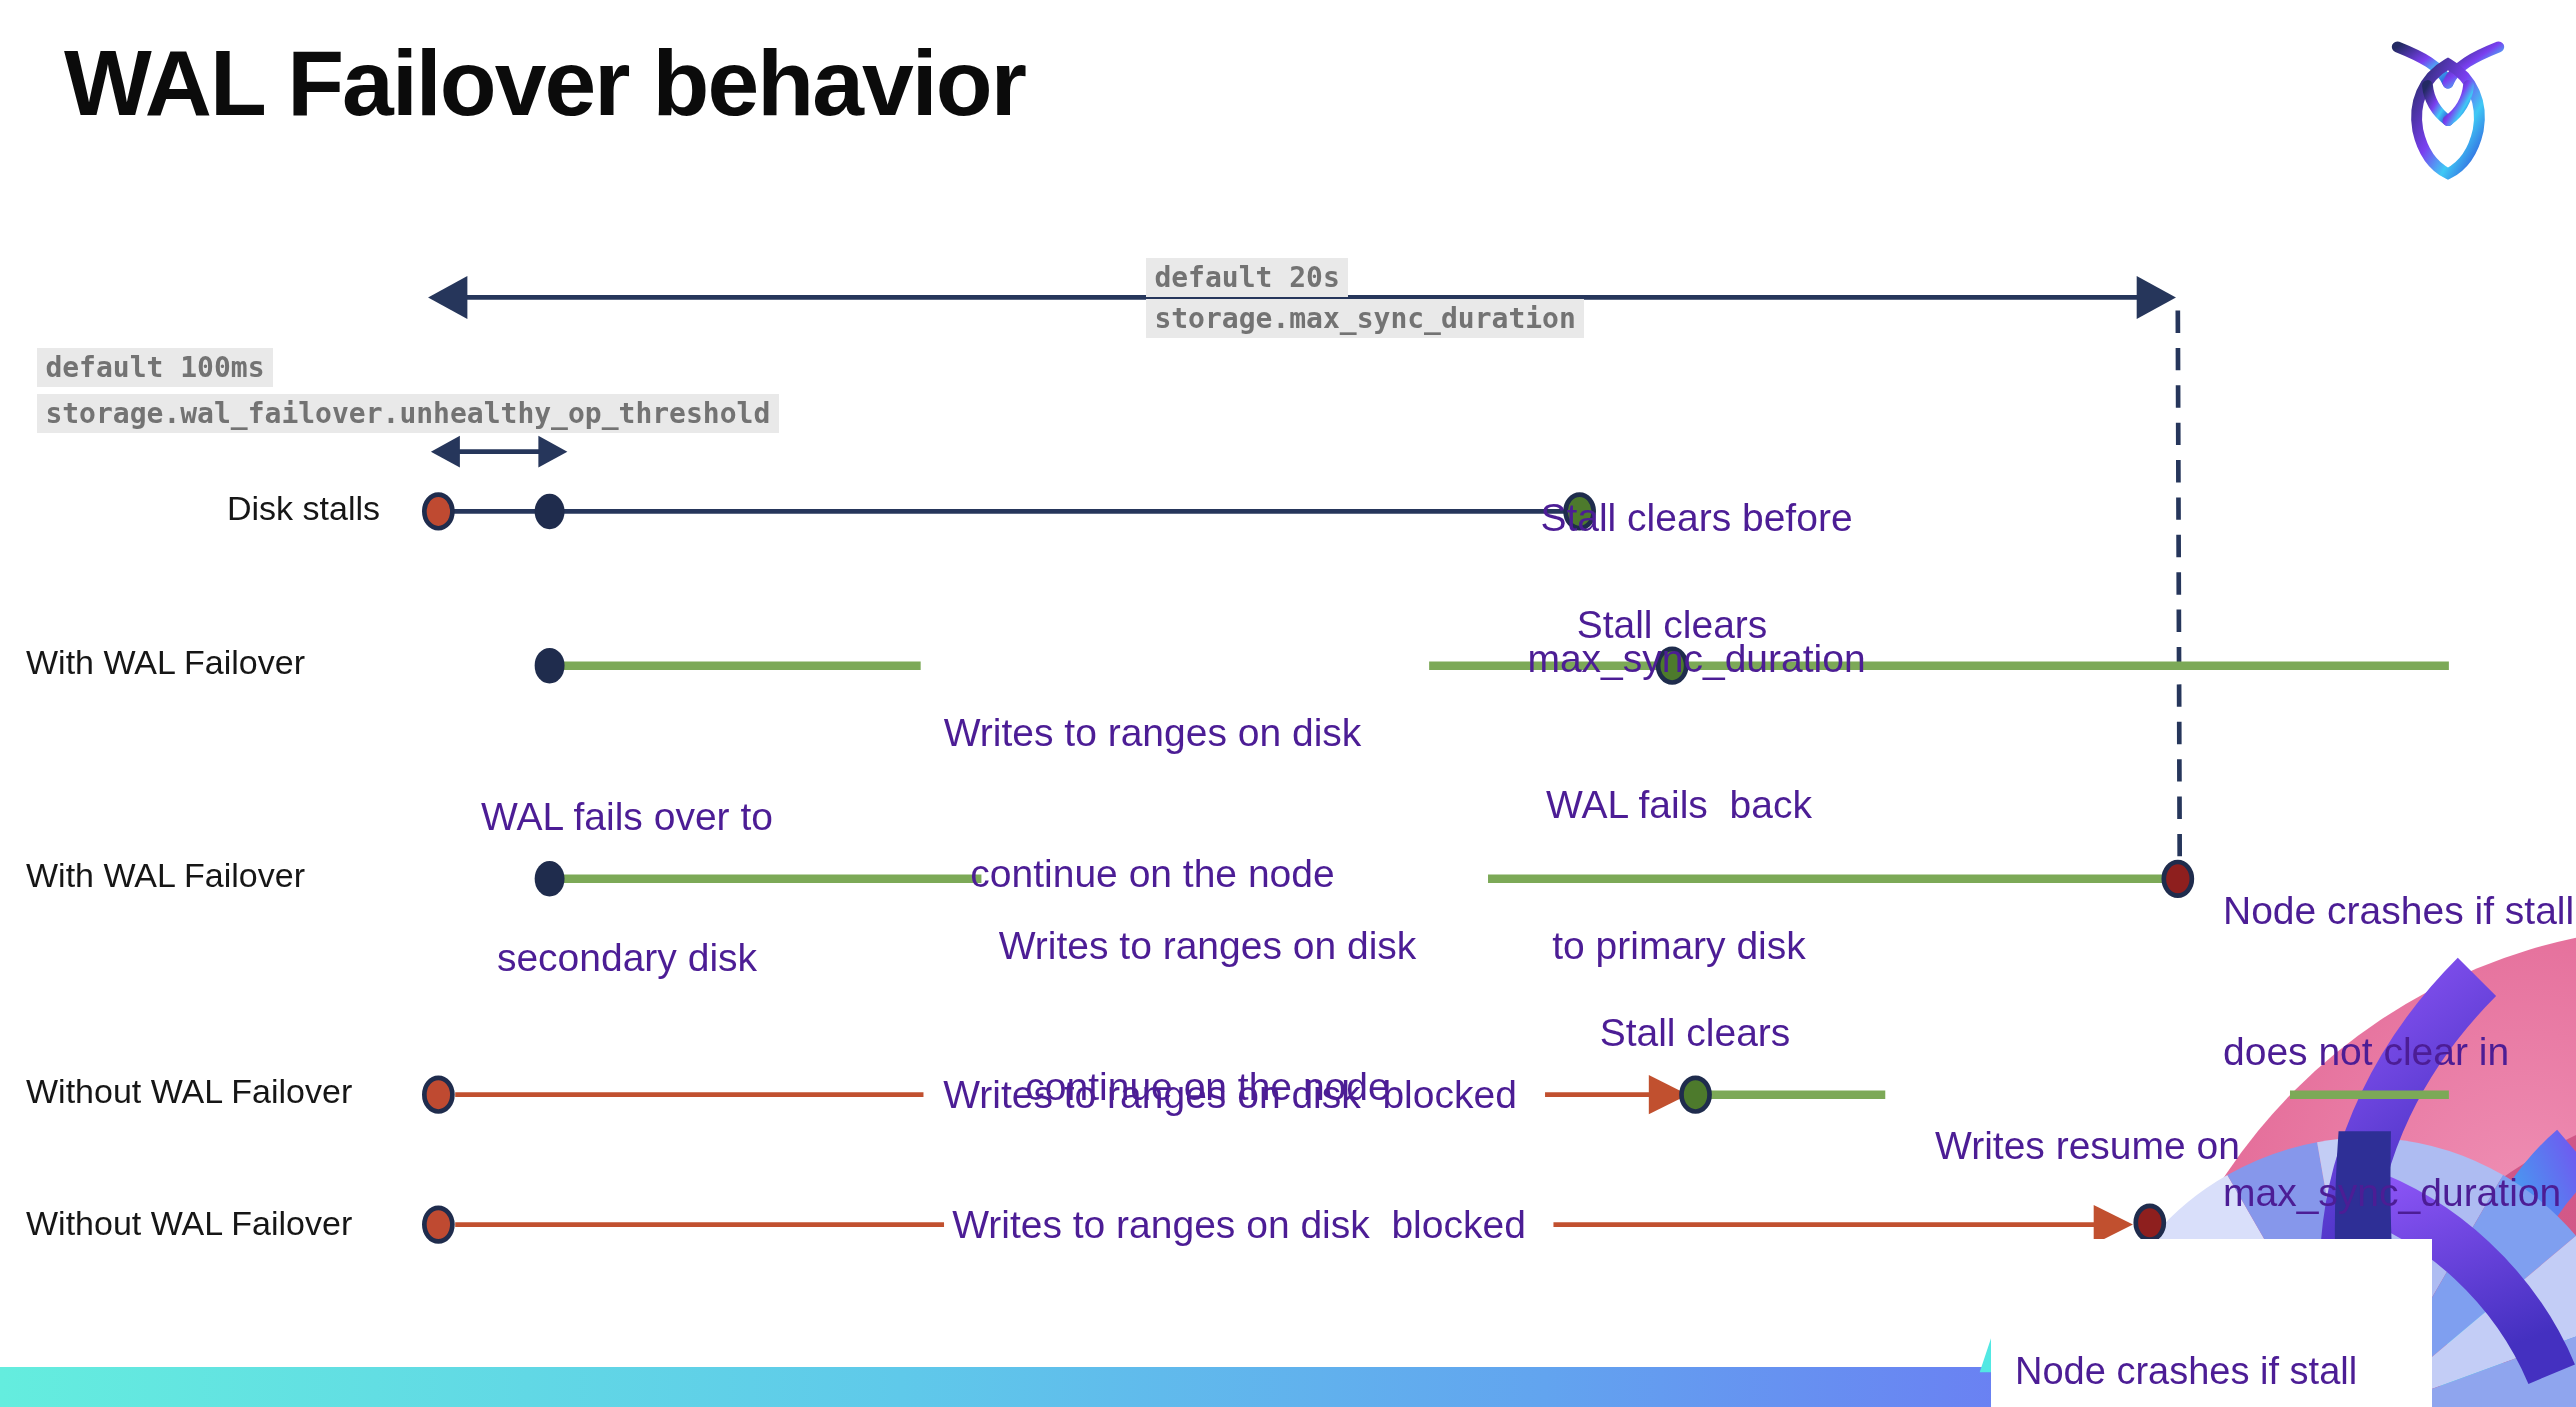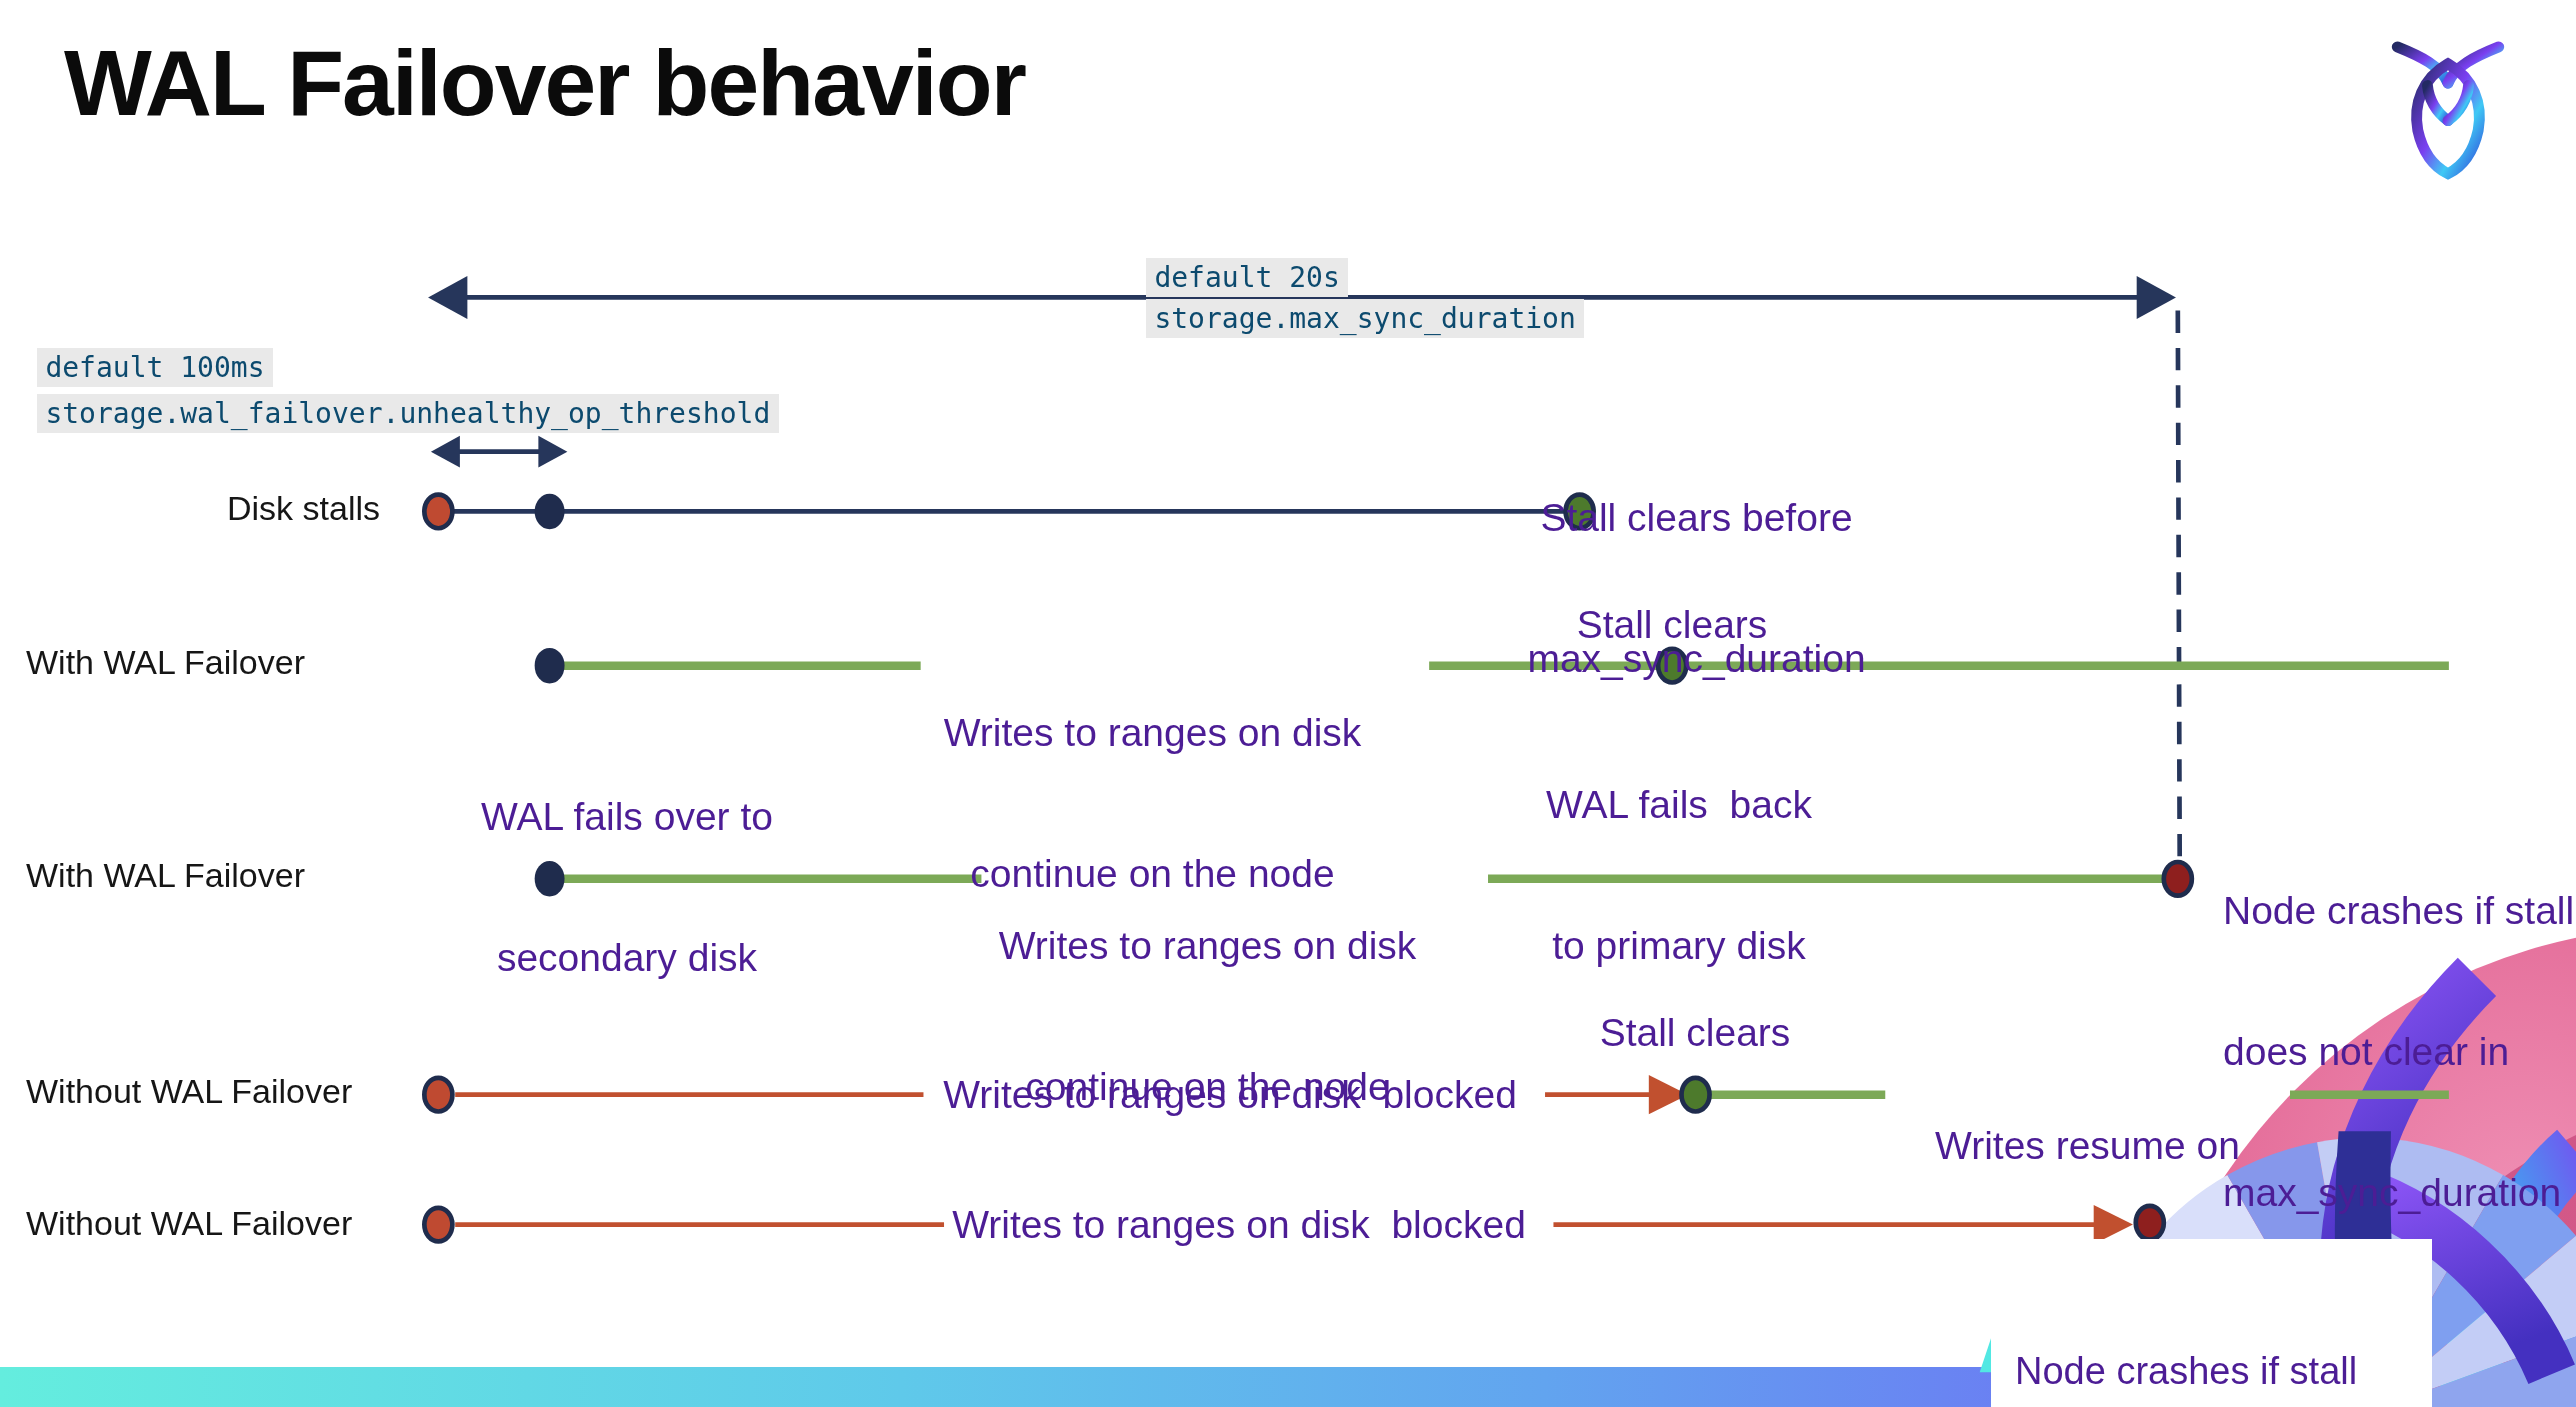--- a/index.html
+++ b/index.html
@@ -12,21 +12,21 @@
   .txt{position:absolute;z-index:3;}
   .title{
     font-size:93px;font-weight:bold;letter-spacing:-1.9px;color:#0b0b0b;
     white-space:nowrap;
   }
   .rowlabel{font-size:34px;color:#161616;white-space:nowrap;}
   .anno{font-size:39px;line-height:47px;color:#4c1d95;text-align:center;white-space:pre-wrap;}
   .anno.left{text-align:left;}
   .code{
     position:absolute;z-index:3;font-family:"DejaVu Sans Mono",monospace;
-    font-size:28px;color:#0c4a6e;background:#e9e9e9;padding:2.8px 8.4px;white-space:pre;
+    font-size:28px;color:#737373;background:#e9e9e9;padding:2.8px 8.4px;white-space:pre;font-weight:bold;
   }
   .notebox{
     position:absolute;z-index:3;background:#ffffff;
     left:1991px;top:1239px;width:441px;height:168px;
   }
   .notebox .anno{position:static;padding:15px 0 0 24px;font-size:38px;}
   .logo{position:absolute;left:2385px;top:36px;z-index:3;}
   .bottombar{
     position:absolute;left:0;top:1367px;width:2576px;height:40px;z-index:0;
     background:linear-gradient(90deg,#64EDDE 0%,#5FC9EA 35%,#62A4EF 60%,#6B7CF3 80%,#7B55F2 100%);

